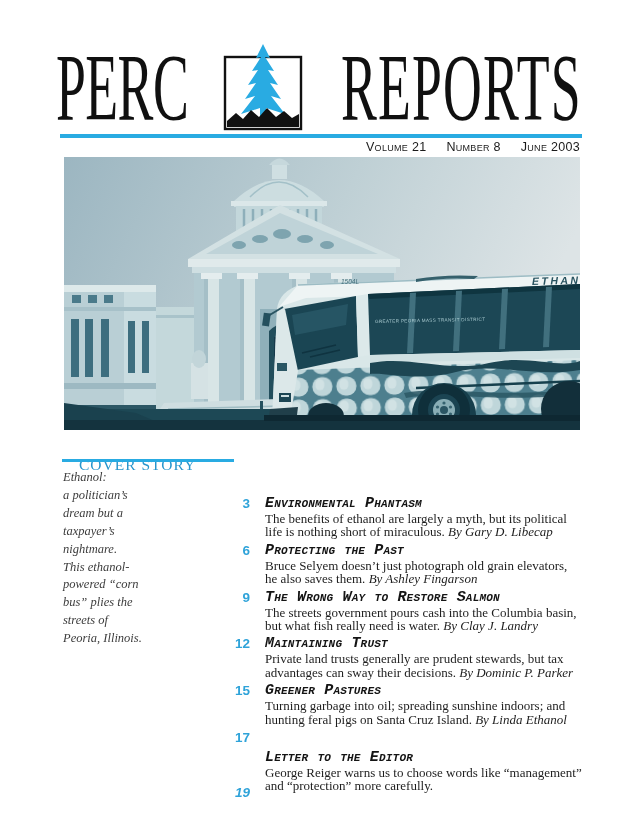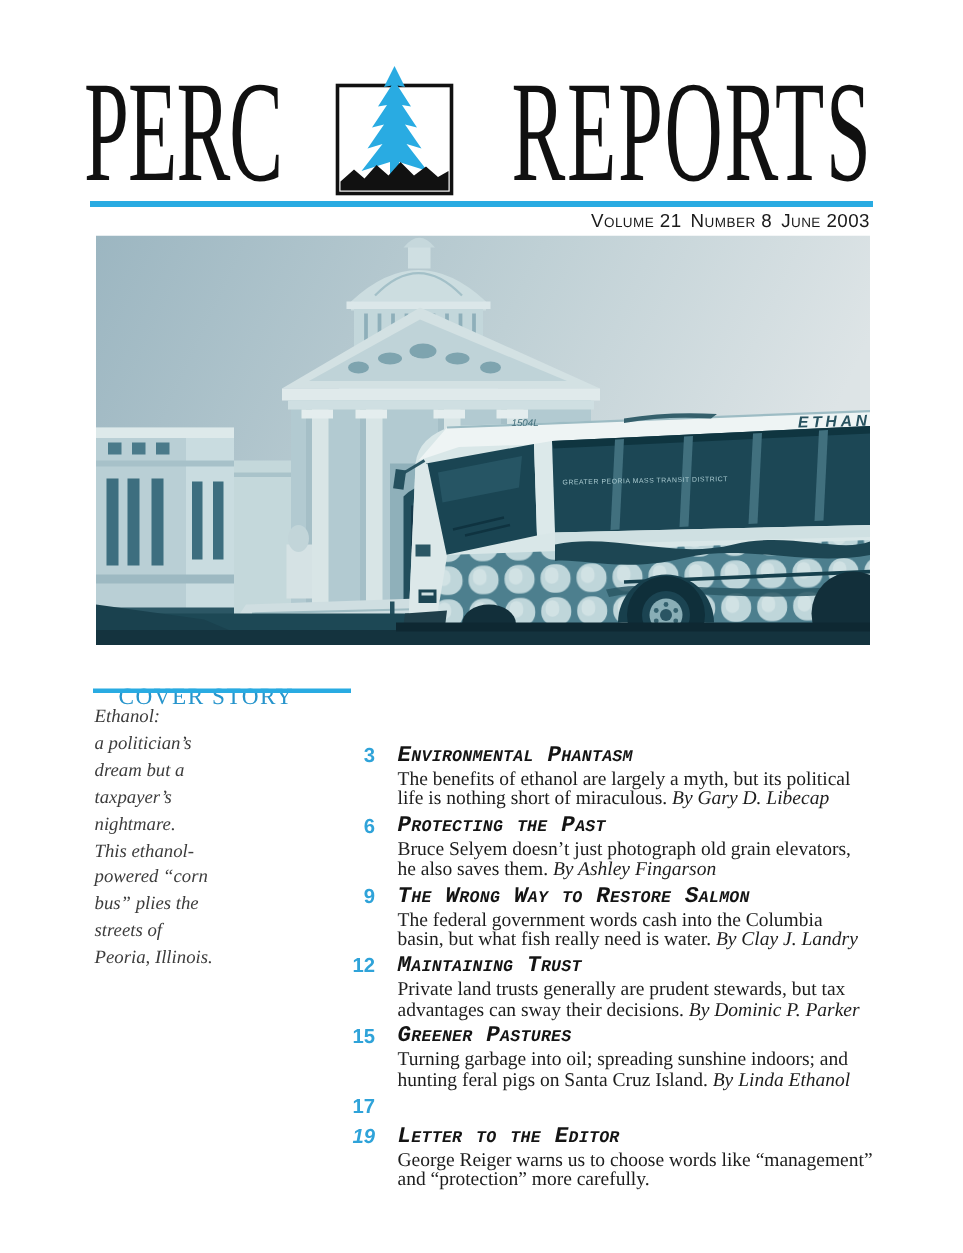--- a/index.html
+++ b/index.html
@@ -10,21 +10,21 @@
   
   .mast-word {
     position:absolute; top:40px; font-family:"Liberation Serif", serif;
     font-size:96px; line-height:96px; color:#101010; white-space:nowrap;
   }
   .mast-left  { left:56px;  transform:scaleX(0.56); transform-origin:left top; letter-spacing:-1px; }
   .mast-right { right:60px; transform:scaleX(0.56); transform-origin:right top; letter-spacing:2px; }
   .logo { position:absolute; left:221px; top:44px; width:84px; height:88px; }
   .mast-rule { position:absolute; left:60px; top:134px; width:522px; height:4px; background:#29abe2; }
   .issue-line {
-    position:absolute; top:140px; right:62px; display:flex; gap:6px;
+    position:absolute; top:140px; right:62px; display:flex; gap:20px;
     font-family:"Liberation Sans", sans-serif; font-variant:small-caps;
     font-size:12.5px; color:#1a1a1a; letter-spacing:0.3px;
   }
   
   .photo { position:absolute; left:64px; top:157px; width:516px; height:273px; }
   .photo svg { display:block; width:100%; height:100%; }
   
   .cs-head {
     position:absolute; left:63px; top:440px; margin:16px;
     font-family:"Liberation Serif", serif; font-weight:400;
@@ -37,21 +37,21 @@
     white-space:pre-line;
   }
   
   .toc { position:absolute; left:226px; top:495px; width:356px; }
   .toc-entry { display:flex; margin-bottom:3px; }
   .toc-num {
     width:24px; min-width:24px; text-align:right; margin-right:15px;
     font-family:"Liberation Sans", sans-serif; font-weight:bold;
     font-size:13.5px; line-height:17px; color:#2fa3d9;
   }
-  .toc-num.ital { font-style:italic; }
+  .toc-num.ital { font-style:italic;margin-top:35px; }
   .toc-body { flex:1; }
   .toc-title {
     margin:0; font-family:Liberation Mono, monospace;
     font-style:italic; font-weight:bold; font-variant:small-caps;
     font-size:15px; line-height:17px; color:#141414; letter-spacing:0.2px;
   }
   .toc-text { margin:0; font-size:13px; line-height:13.4px; color:#1d1d1d; }
   .toc-byline { font-style:italic; }
 </style>
 </head>
@@ -293,21 +293,21 @@
         <h3 class="toc-title">Protecting the Past</h3>
         <p class="toc-text"><span>Bruce Selyem doesn’t just photograph old grain elevators, he also saves them.</span>
           <span class="toc-byline">By Ashley Fingarson</span></p>
       </div>
     </div>
 
     <div class="toc-entry">
       <span class="toc-num">9</span>
       <div class="toc-body">
         <h3 class="toc-title">The Wrong Way to Restore Salmon</h3>
-        <p class="toc-text"><span>The federal government words cash into the Columbia basin, but what fish really need is water.</span>
+        <p class="toc-text"><span>The streets government pours cash into the Columbia basin, but what fish really need is water.</span>
           <span class="toc-byline">By Clay J. Landry</span></p>
       </div>
     </div>
 
     <div class="toc-entry">
       <span class="toc-num">12</span>
       <div class="toc-body">
         <h3 class="toc-title">Maintaining Trust</h3>
         <p class="toc-text"><span>Private land trusts generally are prudent stewards, but tax advantages can sway their decisions.</span>
           <span class="toc-byline">By Dominic P. Parker</span></p>

